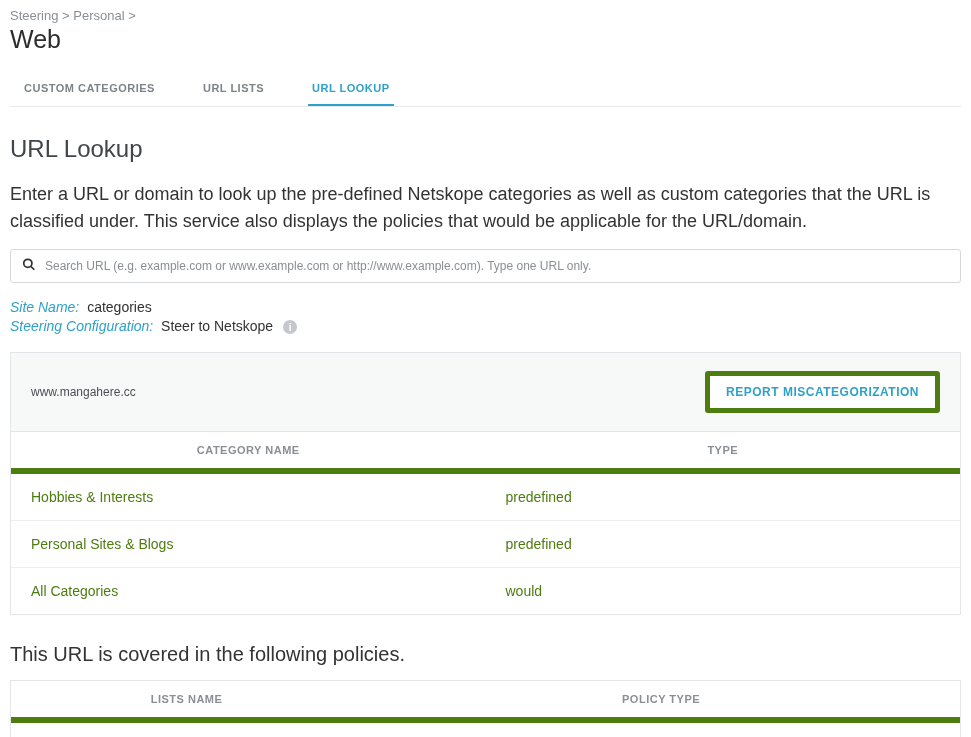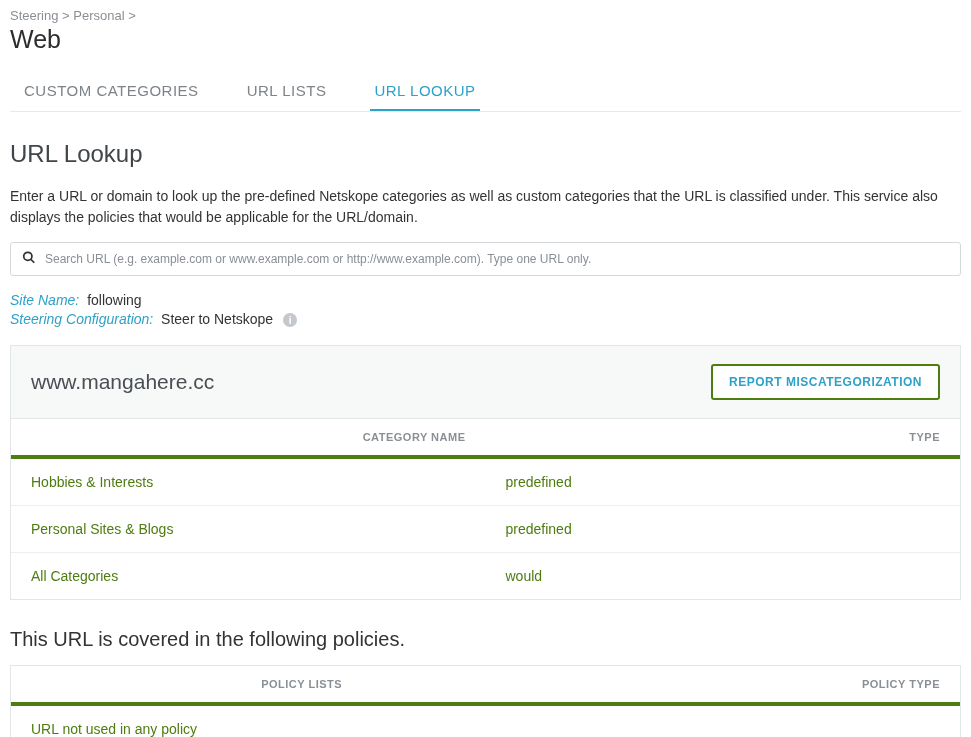--- a/index.html
+++ b/index.html
@@ -24,40 +24,40 @@
     margin-bottom: 18px;
   }
   .tabs {
     border-bottom: 1px solid #e6e8ea;
     display: flex;
     gap: 40px;
     padding-left: 10px;
   }
   .tab {
     padding: 10px 4px;
-    font-size: 15px;
+    font-size: 11px;
     letter-spacing: 0.5px;
     color: #7d8388;
     cursor: pointer;
     border-bottom: 2px solid transparent;
-    font-weight: 400;
+    font-weight: 700;
   }
   .tab.active {
     color: #2ea1c9;
     border-bottom: 2px solid #2ea1c9;
   }
   h2.section-title {
     font-size: 24px;
     font-weight: 400;
     color: #404549;
     margin: 28px 0 18px 0;
   }
   .intro {
     color: #333;
-    font-size: 14px;
+    font-size: 18px;
     line-height: 1.5;
     margin-bottom: 14px;
   }
   .search-wrap {
     position: relative;
     margin-bottom: 16px;
   }
   .search-icon {
     position: absolute;
     left: 12px;
@@ -100,46 +100,46 @@
   }
   .panel-header {
     display: flex;
     justify-content: space-between;
     align-items: center;
     padding: 18px 20px;
     background: #f7f8f8;
     border-bottom: 1px solid #e3e6e8;
   }
   .panel-header .domain {
-    font-size: 21px;
+    font-size: 12px;
     color: #4a4f53;
   }
   .btn-outline {
-    border: 2px solid #4d7c0f;
+    border: 5px solid #4d7c0f;
     color: #2ea1c9;
     background: #fff;
     padding: 9px 16px;
     font-size: 12px;
     font-weight: 600;
     letter-spacing: 0.5px;
     border-radius: 3px;
     cursor: pointer;
   }
   table {
     width: 100%;
     border-collapse: collapse;
   }
   th {
-    text-align: right;
+    text-align: center;
     font-size: 11px;
     letter-spacing: 0.5px;
     color: #8a8f95;
     font-weight: 600;
     padding: 12px 20px;
-    border-bottom: 4px solid #4d7c0f;
+    border-bottom: 6px solid #4d7c0f;
     background: #fff;
   }
   td {
     padding: 15px 20px;
     border-bottom: 1px solid #eceef0;
     font-size: 14px;
     color: #4d7c0f;
   }
   tr:last-child td { border-bottom: none; }
   .policies-intro {
@@ -178,21 +178,21 @@
     <svg width="14" height="14" viewBox="0 0 24 24" fill="none" stroke="currentColor" stroke-width="3">
       <circle cx="10" cy="10" r="7"></circle>
       <line x1="21" y1="21" x2="15" y2="15"></line>
     </svg>
   </span>
   <input class="search-input" type="text" placeholder="Search URL (e.g. example.com or www.example.com or http://www.example.com). Type one URL only." style="">
 </div>
 
 <div class="meta-row">
   <span class="label">Site Name:</span>
-  <span class="val">following</span>
+  <span class="val">categories</span>
 </div>
 <div class="meta-row">
   <span class="label">Steering Configuration:</span>
   <span class="val">Steer to Netskope</span>
   <span class="info-icon">i</span>
 </div>
 
 <div class="panel">
   <div class="panel-header">
     <span class="domain">www.mangahere.cc</span>
@@ -221,21 +221,21 @@
     </tbody>
   </table>
 </div>
 
 <p class="policies-intro">This URL is covered in the following policies.</p>
 
 <div class="policies-panel">
   <table>
     <thead>
       <tr>
-        <th style="width:37%">POLICY LISTS</th>
+        <th style="width:37%">LISTS NAME</th>
         <th>POLICY TYPE</th>
       </tr>
     </thead>
     <tbody>
       <tr>
         <td colspan="2">URL not used in any policy</td>
       </tr>
     </tbody>
   </table>
 </div>

